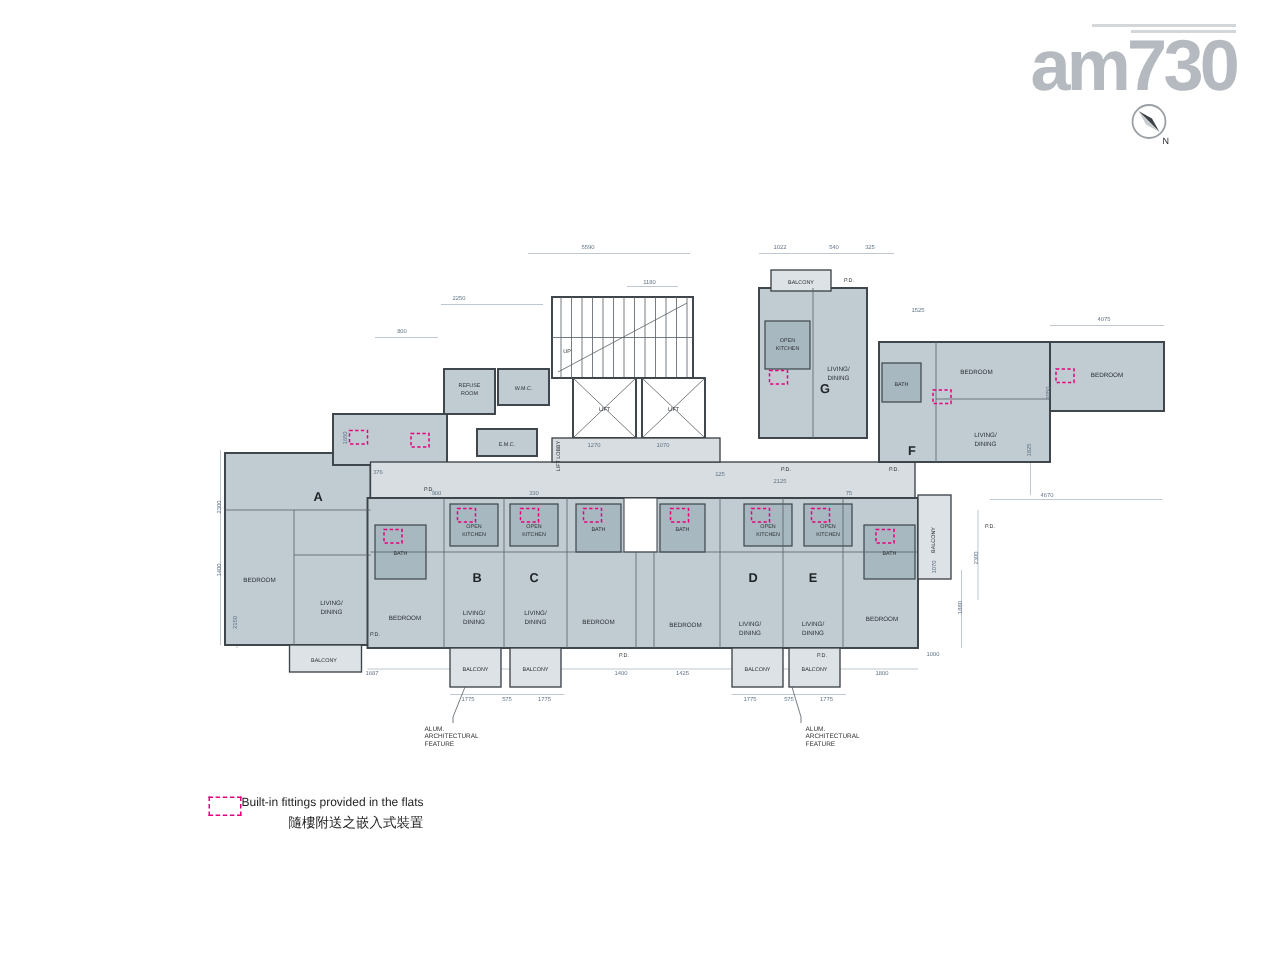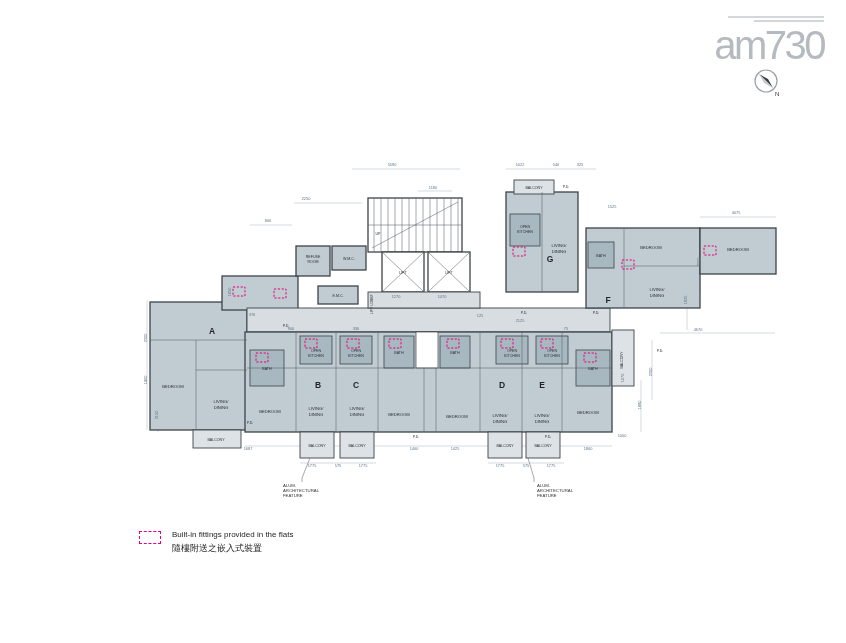--- a/index.html
+++ b/index.html
@@ -6,28 +6,28 @@
   body{width:846px;height:643px;position:relative;font-family:"Liberation Sans",sans-serif;overflow:hidden;}
   .page{position:absolute;inset:0;}
 
   .title-block{position:absolute;left:45px;top:16px;font-family:"Liberation Serif",serif;color:#1b1b1b;font-size:10.5px;line-height:14.5px;letter-spacing:.3px;}
   .title-block .zh{letter-spacing:1px;}
 
   .watermark{position:absolute;right:22px;top:14px;width:150px;text-align:right;}
   .wm-bar{height:2px;background:#d3d7da;margin:2px 0 2px auto;}
   .wm-bar.b1{width:96px;}
   .wm-bar.b2{width:70px;}
-  .wm-logo{font-size:40px;font-weight:normal;color:#b4bac0;letter-spacing:-2.5px;line-height:42px;font-family:"Liberation Sans",sans-serif;}
+  .wm-logo{font-size:48px;font-weight:bold;color:#b4bac0;letter-spacing:-2.5px;line-height:42px;font-family:"Liberation Sans",sans-serif;}
   .compass-wrap{margin:2px 42px 0 auto;width:30px;}
 
-  .legend{position:absolute;left:139px;top:529px;display:flex;gap:11px;align-items:flex-start;}
+  .legend{position:absolute;left:139px;top:529px;display:flex;align-items:flex-start;}
   .legend-swatch{width:20px;height:11px;border:1.6px dashed #e5007d;margin-top:2px;flex:0 0 auto;}
   .legend-text{color:#1e1e1e;}
   .legend-text .en{font-size:8px;line-height:12px;}
-  .legend-text .zh{font-size:9px;line-height:14px;}
+  .legend-text .zh{font-size:9px;line-height:14px;text-align:right;}
 
   svg text{fill:#2b2f33;font-family:"Liberation Sans",sans-serif;}
   .room{fill:#c0ccd2;stroke:#3d4449;stroke-width:1.3;}
   .dark{fill:#a8b8c0;stroke:#3d4449;stroke-width:.8;}
   .balc{fill:#dce2e6;stroke:#3d4449;stroke-width:.9;}
   .core{fill:#ffffff;stroke:#3d4449;stroke-width:1.3;}
   .corr{fill:#d7dde0;stroke:#3d4449;stroke-width:.9;}
   .thin{stroke:#5a6268;stroke-width:.55;fill:none;}
   .dimline{stroke:#a9b6c2;stroke-width:.5;fill:none;}
   .lbl{font-size:4.2px;text-anchor:middle;}

